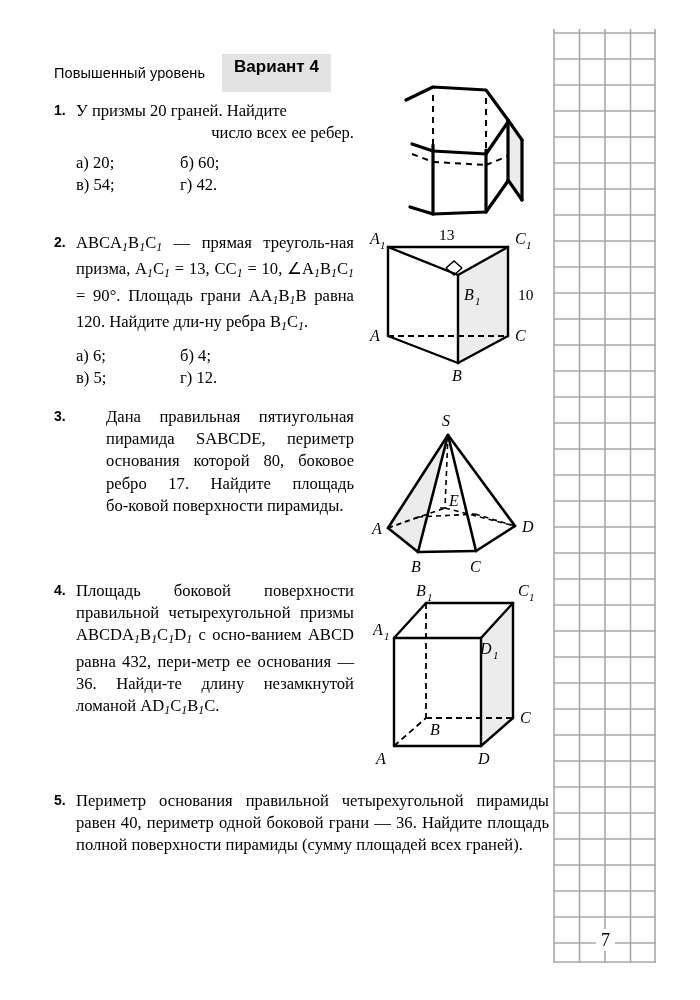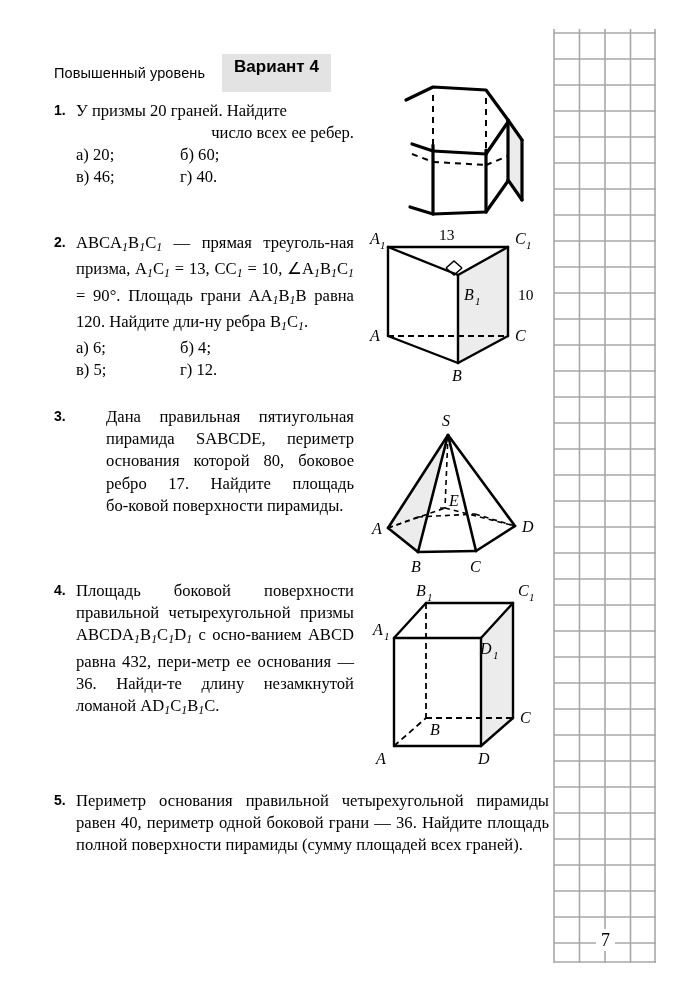--- a/index.html
+++ b/index.html
@@ -84,21 +84,21 @@
   i, .it { }
   .sub {
     font-size: 0.72em;
     vertical-align: -0.26em;
     font-style: italic;
   }
 
   .answers {
     display: flex;
     flex-direction: column;
-    margin-top: 0;
+    margin-top: 8px;
   }
   .answer-row {
     display: flex;
     font-size: 16.6px;
     line-height: 21.5px;
   }
   .answer-row .opt-a { width: 104px; flex: 0 0 104px; }
   .answer-row .opt-b { }
 
   
@@ -202,22 +202,22 @@
     <div class="pnum">1.</div>
     <div class="ptext" style="width:278px;">
       <div style="text-align:justify;">У призмы 20 граней. Найдите</div>
       <div class="lastline">число всех ее ребер.</div>
       <div class="answers">
         <div class="answer-row">
           <span class="opt-a">а) 20;</span>
           <span class="opt-b">б) 60;</span>
         </div>
         <div class="answer-row">
-          <span class="opt-a">в) 46;</span>
-          <span class="opt-b">г) 40.</span>
+          <span class="opt-a">в) 54;</span>
+          <span class="opt-b">г) 42.</span>
         </div>
       </div>
     </div>
   </div>
 
   <div class="figure" style="left:398px; top:82px;">
     <svg width="150" height="135" viewBox="0 0 150 135">
 
       <polygon points="110,38 124,58 124,118 110,98" fill="#ececec" stroke="none"></polygon>
 

